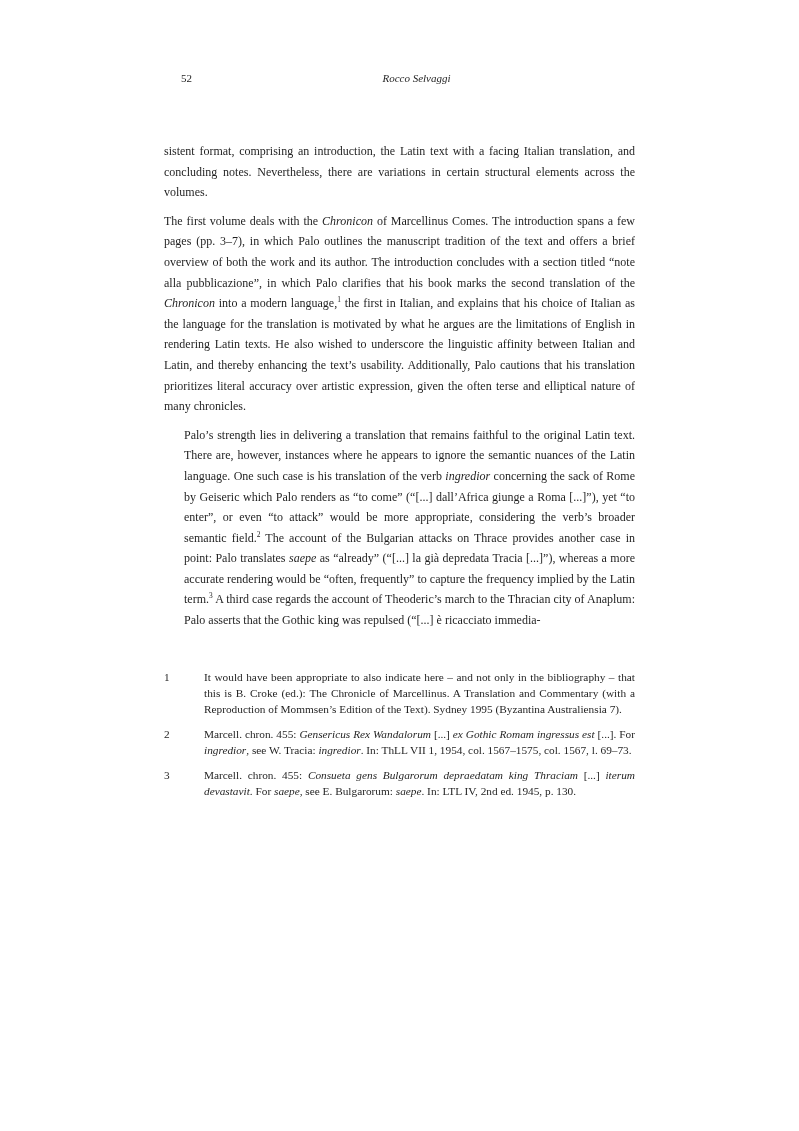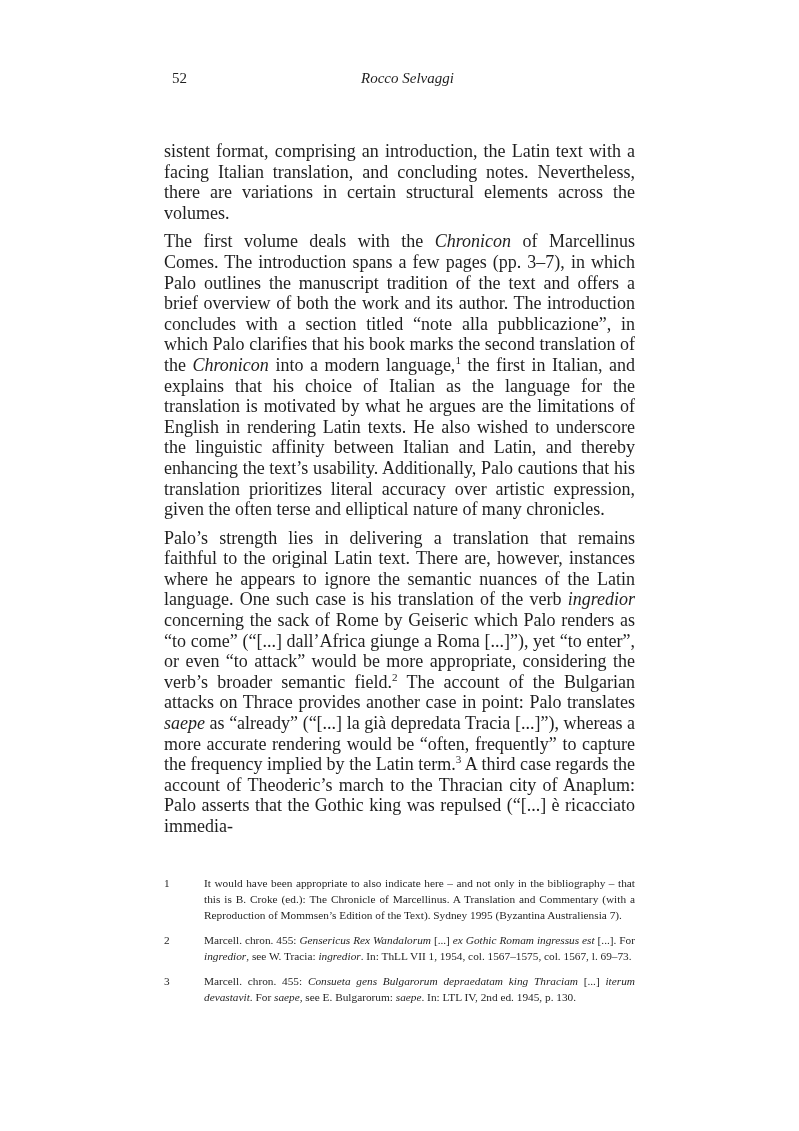--- a/index.html
+++ b/index.html
@@ -12,51 +12,52 @@
     width: 799px;
     height: 1131px;
     background: #ffffff;
     color: #1f1f1f;
     font-family: "Liberation Serif", "DejaVu Serif", serif;
     overflow: hidden;
   }
   .page-header {
     position: absolute;
     top: 70px;
-    left: 172px;
+    left: 181px;
     width: 471px;
-    font-size: 15px;
+    font-size: 11px;
     line-height: 16px;
   }
   .page-number {
     position: absolute;
     left: 0;
     top: 0;
   }
   .running-head {
     display: block;
     text-align: center;
     font-style: italic;
   }
   .content {
     position: absolute;
     top: 141px;
     left: 164px;
     width: 471px;
   }
   .body-text p {
     margin: 0 0 8px 0;
-    font-size: 18px;
+    font-size: 12px;
     line-height: 20.6px;
     text-align: justify;
     hyphens: auto;
     -webkit-hyphens: auto;
   }
   .body-text p:last-child {
     margin-bottom: 0;
+    margin-left: 20px;
   }
   sup {
     font-size: 0.62em;
     line-height: 0;
     vertical-align: super;
   }
   em {
     font-style: italic;
   }
   .footnotes {

